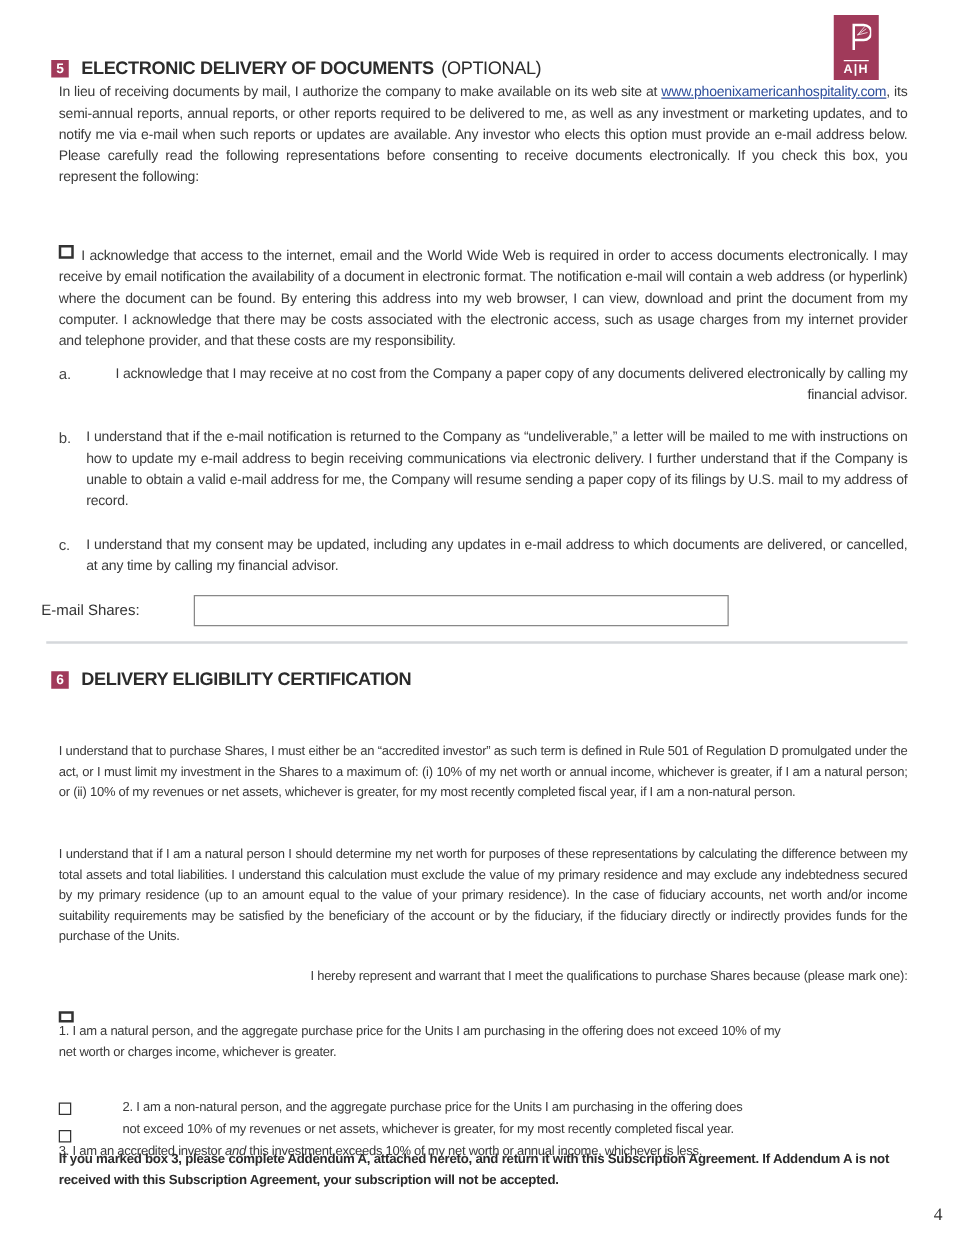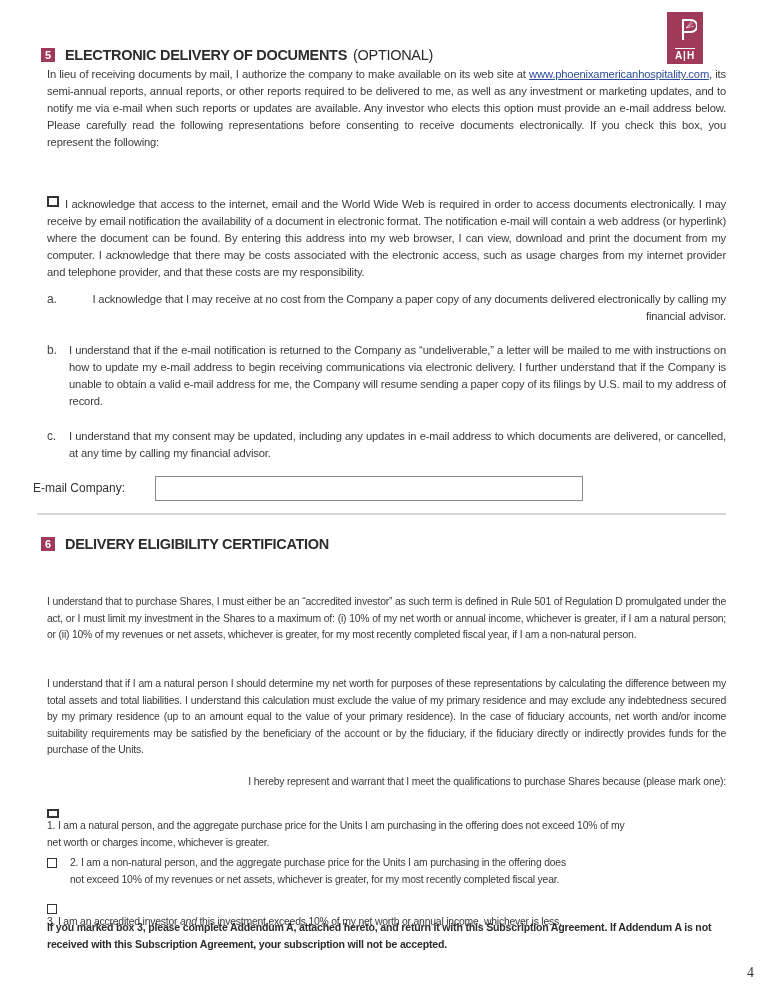--- a/index.html
+++ b/index.html
@@ -61,42 +61,42 @@
 </div>
 <div class="abs para list-item" style="left:47px; top:342px; width:679px;">
   <span class="list-mark">b.</span>
   <span style="flex:1;">I understand that if the e-mail notification is returned to the Company as “undeliverable,” a letter will be mailed to me with instructions on how to update my e-mail address to begin receiving communications via electronic delivery. I further understand that if the Company is unable to obtain a valid e-mail address for me, the Company will resume sending a paper copy of its filings by U.S. mail to my address of record.</span>
 </div>
 <div class="abs para list-item" style="left:47px; top:428px; width:679px;">
   <span class="list-mark">c.</span>
   <span style="flex:1;">I understand that my consent may be updated, including any updates in e-mail address to which documents  are delivered, or cancelled, at any time by calling my financial advisor.</span>
 </div>
 
-<div class="abs email-label" style="left:33px; top:481px;">E-mail Company:</div>
+<div class="abs email-label" style="left:33px; top:481px;">E-mail Shares:</div>
 <div class="abs email-input" style="left:155px; top:476px;"></div>
 
 <div class="abs hr" style="left:37px; top:513px; width:689px;"></div>
 
 <div class="abs sec-head" style="left:41px; top:536px;">
   <div class="badge">6</div>
   <span class="sec-title">DELIVERY ELIGIBILITY CERTIFICATION</span>
 </div>
 
 <div class="abs para2" style="left:47px; top:558px; width:679px;">I understand that to purchase Shares, I must either be an “accredited investor” as such term is defined in Rule 501 of  Regulation D promulgated under the act, or I must limit my investment in the Shares to a maximum of: (i) 10% of my net worth or annual income, whichever is greater, if I am a natural person; or (ii) 10% of my revenues or net assets,  whichever is greater, for my most recently completed fiscal year, if I am a non-natural person.</div>
 <div class="abs para2" style="left:47px; top:640px; width:679px;">I understand that if I am a natural person I should determine my net worth for purposes of these representations by calculating the difference between my total assets and total liabilities. I understand this calculation must exclude the value of my primary residence and may exclude any indebtedness secured by my primary residence (up to an amount equal to the value of your primary residence). In the case of fiduciary accounts, net worth and/or income suitability requirements may be satisfied by the beneficiary of the account or by the fiduciary, if the fiduciary directly or indirectly provides funds for the purchase of the Units.</div>
 <div class="abs para2" style="left:47px; top:738px; width:679px; text-align:right;">I hereby represent and warrant that I meet the qualifications to purchase Shares because (please mark one):</div>
 
 <div class="abs para2 opt" style="left:47px; top:770px; width:710px; text-align:left;flex-direction:column;">
   <span class="cb" style="margin-right:12px; margin-top:3px; height:5px;"></span>
   <div>
     <div style="white-space:nowrap;">1.  I am a natural person, and the aggregate purchase price for the Units I am purchasing in the offering does not  exceed 10% of my</div>
     <div>net worth or charges income, whichever is greater.</div>
   </div>
 </div>
-<div class="abs para2 opt" style="left:47px; top:819px; width:700px; text-align:left;">
+<div class="abs para2 opt" style="left:47px; top:843px; width:700px; text-align:left;gap:28px;">
   <span class="cb2" style="margin-right:13px; margin-top:3px;"></span>
   <div>
     <div style="white-space:nowrap;">2.  I am a non-natural person, and the aggregate purchase price for the Units I am purchasing in the offering does</div>
     <div>not exceed 10% of my revenues or net assets, whichever is greater, for my most recently completed fiscal year.</div>
   </div>
 </div>
 <div class="abs para2 opt" style="left:47px; top:865px; width:700px; text-align:left;flex-direction:column;">
   <span class="cb2" style="margin-right:13px; margin-top:3px;"></span>
   <div style="white-space:nowrap;">
     <span>3.  I am an accredited investor </span><em>and</em><span> this investment exceeds 10% of my net worth or annual income, whichever is less.</span>

